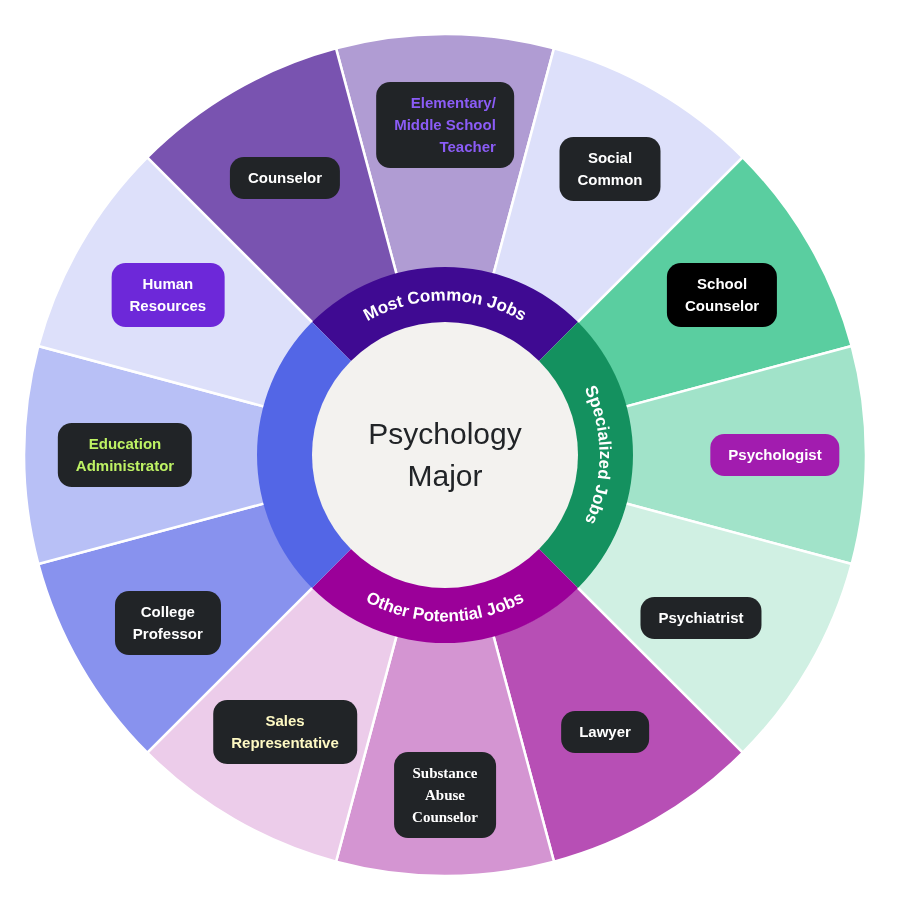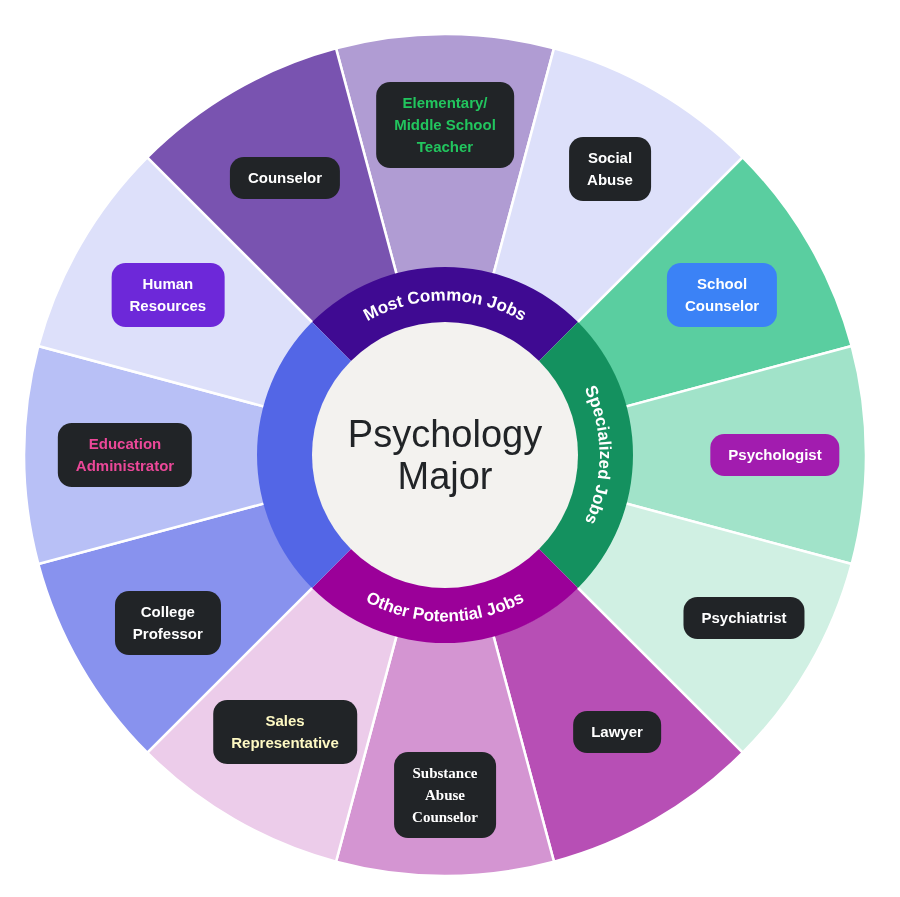--- a/index.html
+++ b/index.html
@@ -19,21 +19,21 @@
     border-radius: 14px;
     white-space: pre-line;
     box-sizing: border-box;
   }
   .center-title {
     position: absolute;
     left: 445px; top: 455px;
     transform: translate(-50%, -50%);
     color: #212427;
     font-family: "Liberation Sans", sans-serif;
-    font-size: 38px;
+    font-size: 30px;
     line-height: 42px;
     text-align: center;
     white-space: pre-line;
   }
   .ring-text { font-family: "Liberation Sans", sans-serif; font-weight: bold; font-size: 17px; fill: #ffffff; }
 </style>
 </head>
 <body>
 
 <svg id="wheel" viewBox="0 0 900 897" xmlns="http://www.w3.org/2000/svg">
@@ -66,37 +66,37 @@
   <g id="ring-labels">
       <text class="ring-text"><textPath xlink:href="#ringpath-0" href="#ringpath-0" startOffset="50%" text-anchor="middle">Most Common Jobs</textPath></text>
       <text class="ring-text"><textPath xlink:href="#ringpath-1" href="#ringpath-1" startOffset="50%" text-anchor="middle">Specialized Jobs</textPath></text>
       <text class="ring-text"><textPath xlink:href="#ringpath-2" href="#ringpath-2" startOffset="50%" text-anchor="middle">Other Potential Jobs</textPath></text>
       <text class="ring-text"><textPath xlink:href="#ringpath-3" href="#ringpath-3" startOffset="50%" text-anchor="middle">Non-Traditional Jobs</textPath></text>
     </g>
   <circle id="center-circle" cx="445" cy="455" r="133" fill="#f3f2ef"></circle>
 </svg>
 
 <div id="labels-layer">
-    <div class="job-label" style="left: 445px; top: 125px; background: rgb(33, 36, 39); color: #22c55e;">Elementary/
+    <div class="job-label" style="left: 445px; top: 125px; background: rgb(33, 36, 39); color: #8b5cf6; text-align: right;">Elementary/
 Middle School
 Teacher</div>
     <div class="job-label" style="left: 610px; top: 169.212px; background: rgb(33, 36, 39); color: rgb(255, 255, 255);">Social
-Abuse</div>
-    <div class="job-label" style="left: 722.128px; top: 295px; background: #3b82f6; color: rgb(255, 255, 255);">School
+Common</div>
+    <div class="job-label" style="left: 722.128px; top: 295px; background: #000000; color: rgb(255, 255, 255);">School
 Counselor</div>
     <div class="job-label" style="left: 775px; top: 455px; background: #a21caf; color: rgb(255, 255, 255);">Psychologist</div>
-    <div class="job-label" style="left: 744px; top: 617.5px; background: rgb(33, 36, 39); color: rgb(255, 255, 255);">Psychiatrist</div>
-    <div class="job-label" style="left: 605px; top: 732.128px; background: rgb(33, 36, 39); color: rgb(255, 255, 255); margin-left: 12px;">Lawyer</div>
+    <div class="job-label" style="left: 701px; top: 617.5px; background: rgb(33, 36, 39); color: rgb(255, 255, 255);">Psychiatrist</div>
+    <div class="job-label" style="left: 605px; top: 732.128px; background: rgb(33, 36, 39); color: rgb(255, 255, 255);">Lawyer</div>
     <div class="job-label" style="left: 445px; top: 795px; background: rgb(33, 36, 39); color: rgb(255, 255, 255); font-family: Liberation Serif, serif;">Substance
 Abuse
 Counselor</div>
     <div class="job-label" style="left: 285px; top: 732.128px; background: rgb(33, 36, 39); color: #fef9c3;">Sales
 Representative</div>
     <div class="job-label" style="left: 167.872px; top: 615px; background: rgb(33, 36, 39); color: rgb(255, 255, 255); margin-top: 8px;">College
 Professor</div>
-    <div class="job-label" style="left: 125px; top: 455px; background: rgb(33, 36, 39); color: #ec4899;">Education
+    <div class="job-label" style="left: 125px; top: 455px; background: rgb(33, 36, 39); color: #bef264;">Education
 Administrator</div>
     <div class="job-label" style="left: 167.872px; top: 295px; background: #6d28d9; color: rgb(255, 255, 255);">Human
 Resources</div>
     <div class="job-label" style="left: 285px; top: 177.872px; background: rgb(33, 36, 39); color: rgb(255, 255, 255);">Counselor</div>
   </div>
 <div class="center-title" style="color: rgb(33, 36, 39);">Psychology
 Major</div>
 
 </body></html>

